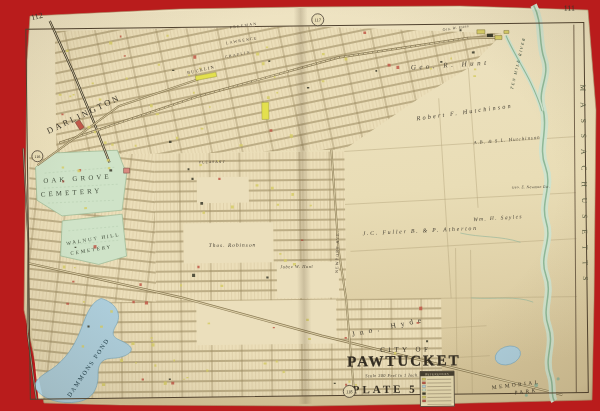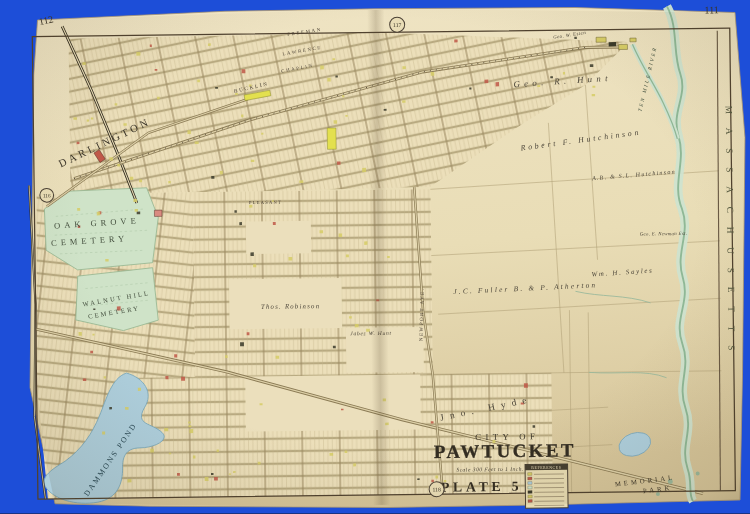--- a/index.html
+++ b/index.html
@@ -1,16 +1,16 @@
 <!DOCTYPE html>
 <html><head>
 <meta charset="utf-8">
 <style>
   html,body{margin:0;padding:0;background:#17100a;}
-  #stage{position:relative;width:600px;height:411px;overflow:hidden;background:#1d4ed8;
+  #stage{position:relative;width:600px;height:411px;overflow:hidden;background:#b91c1c;
          font-family:"Liberation Serif","DejaVu Serif",serif;}
   svg{display:block}
   text{font-family:"Liberation Serif","DejaVu Serif",serif;}
   .it{font-style:italic;}
 </style>
 </head>
 <body>
 
 <div id="stage">
 <svg width="600" height="411" viewBox="0 0 600 411">

